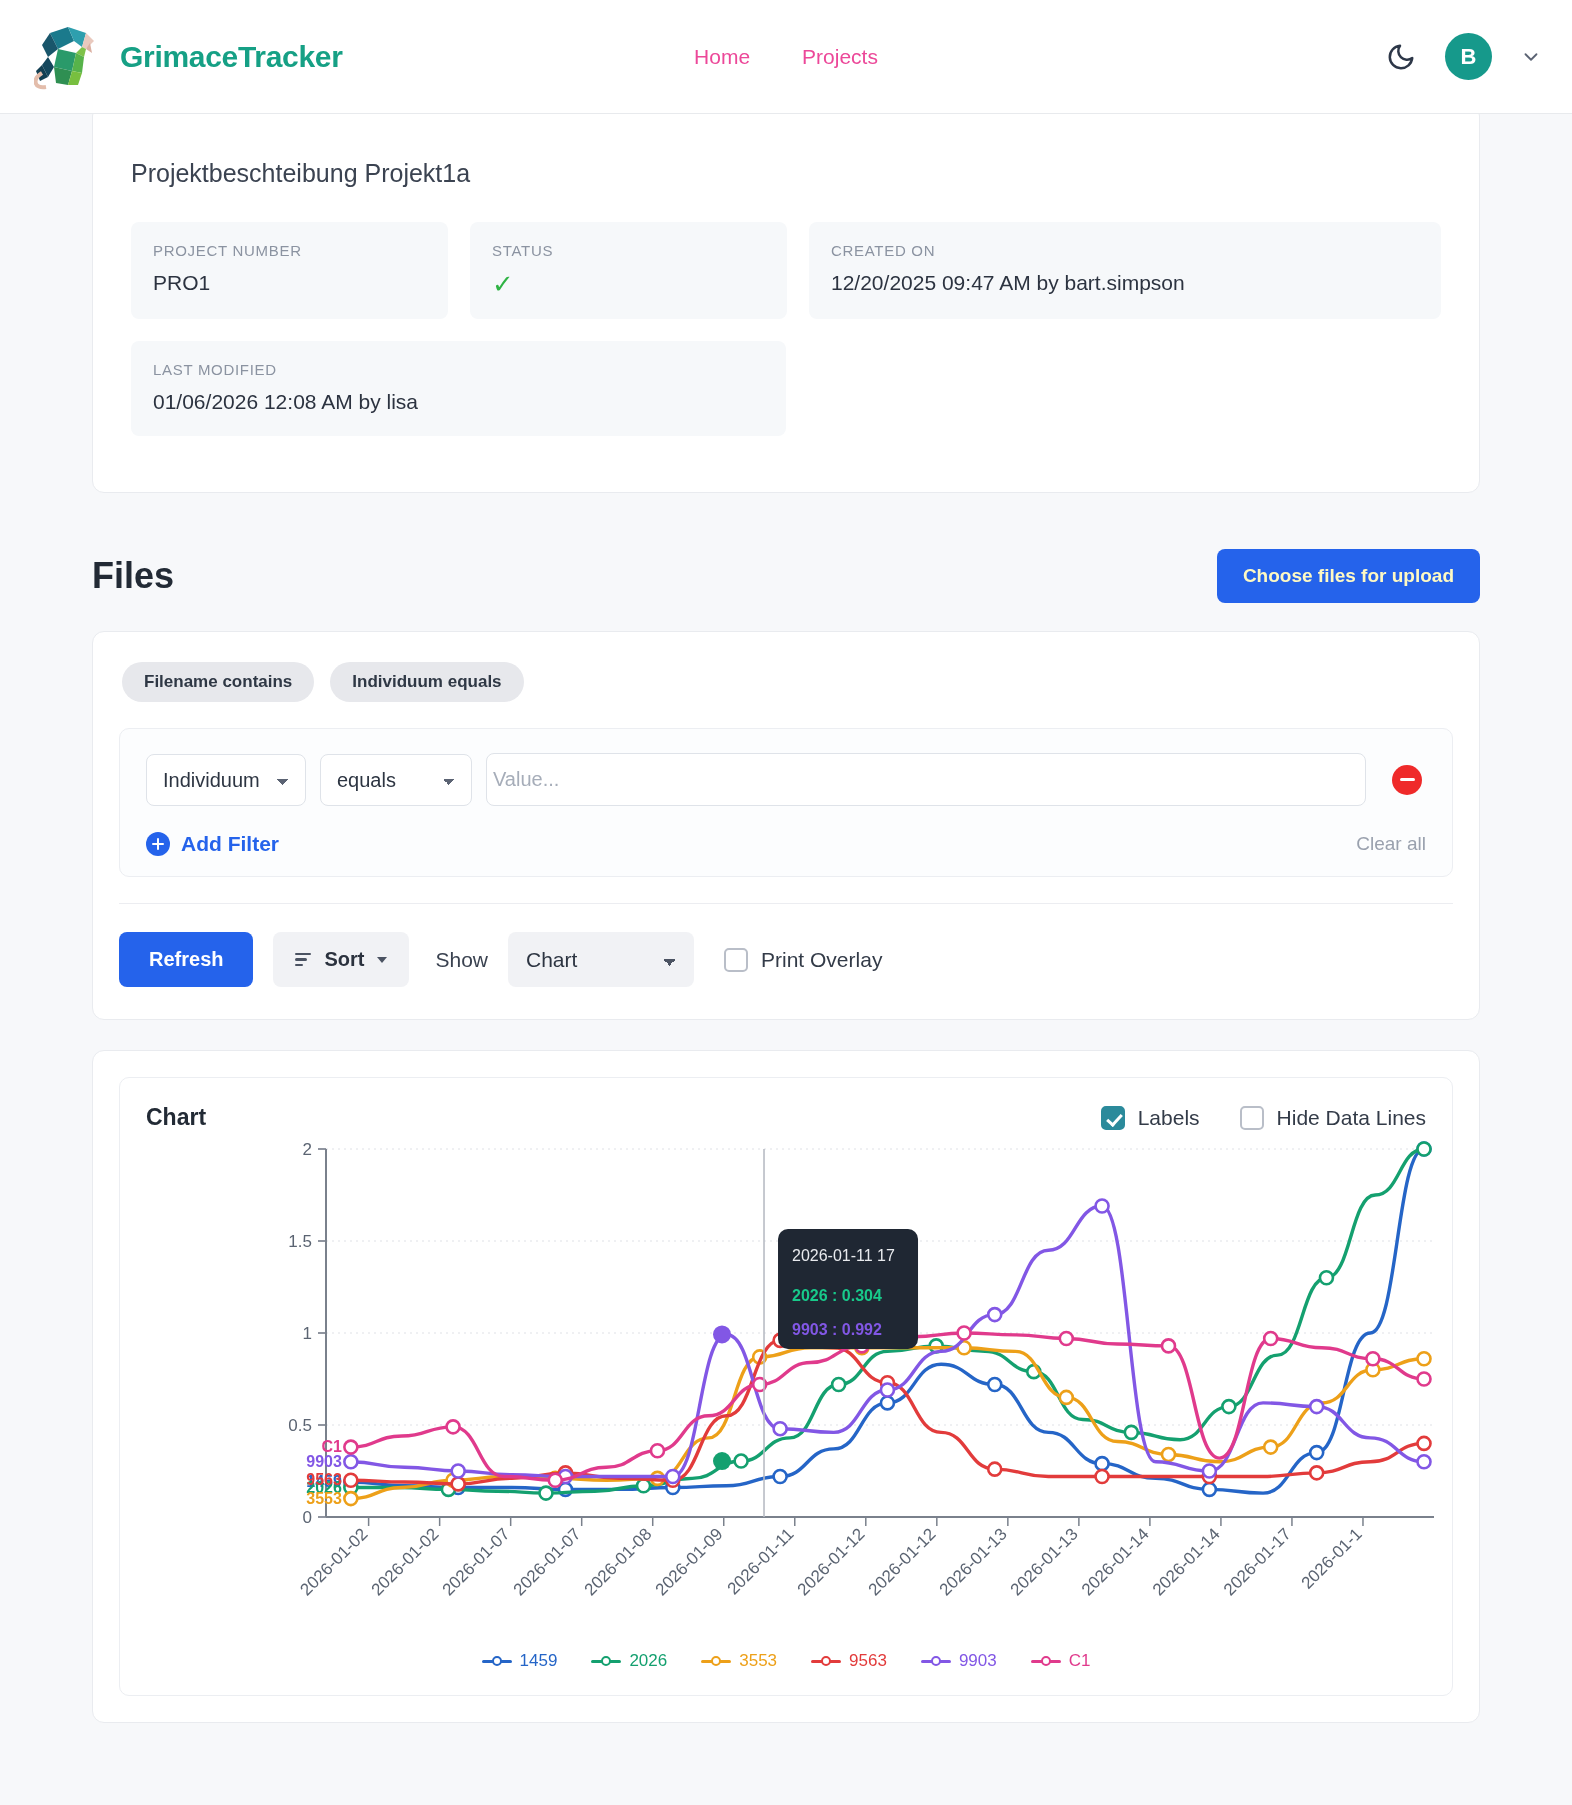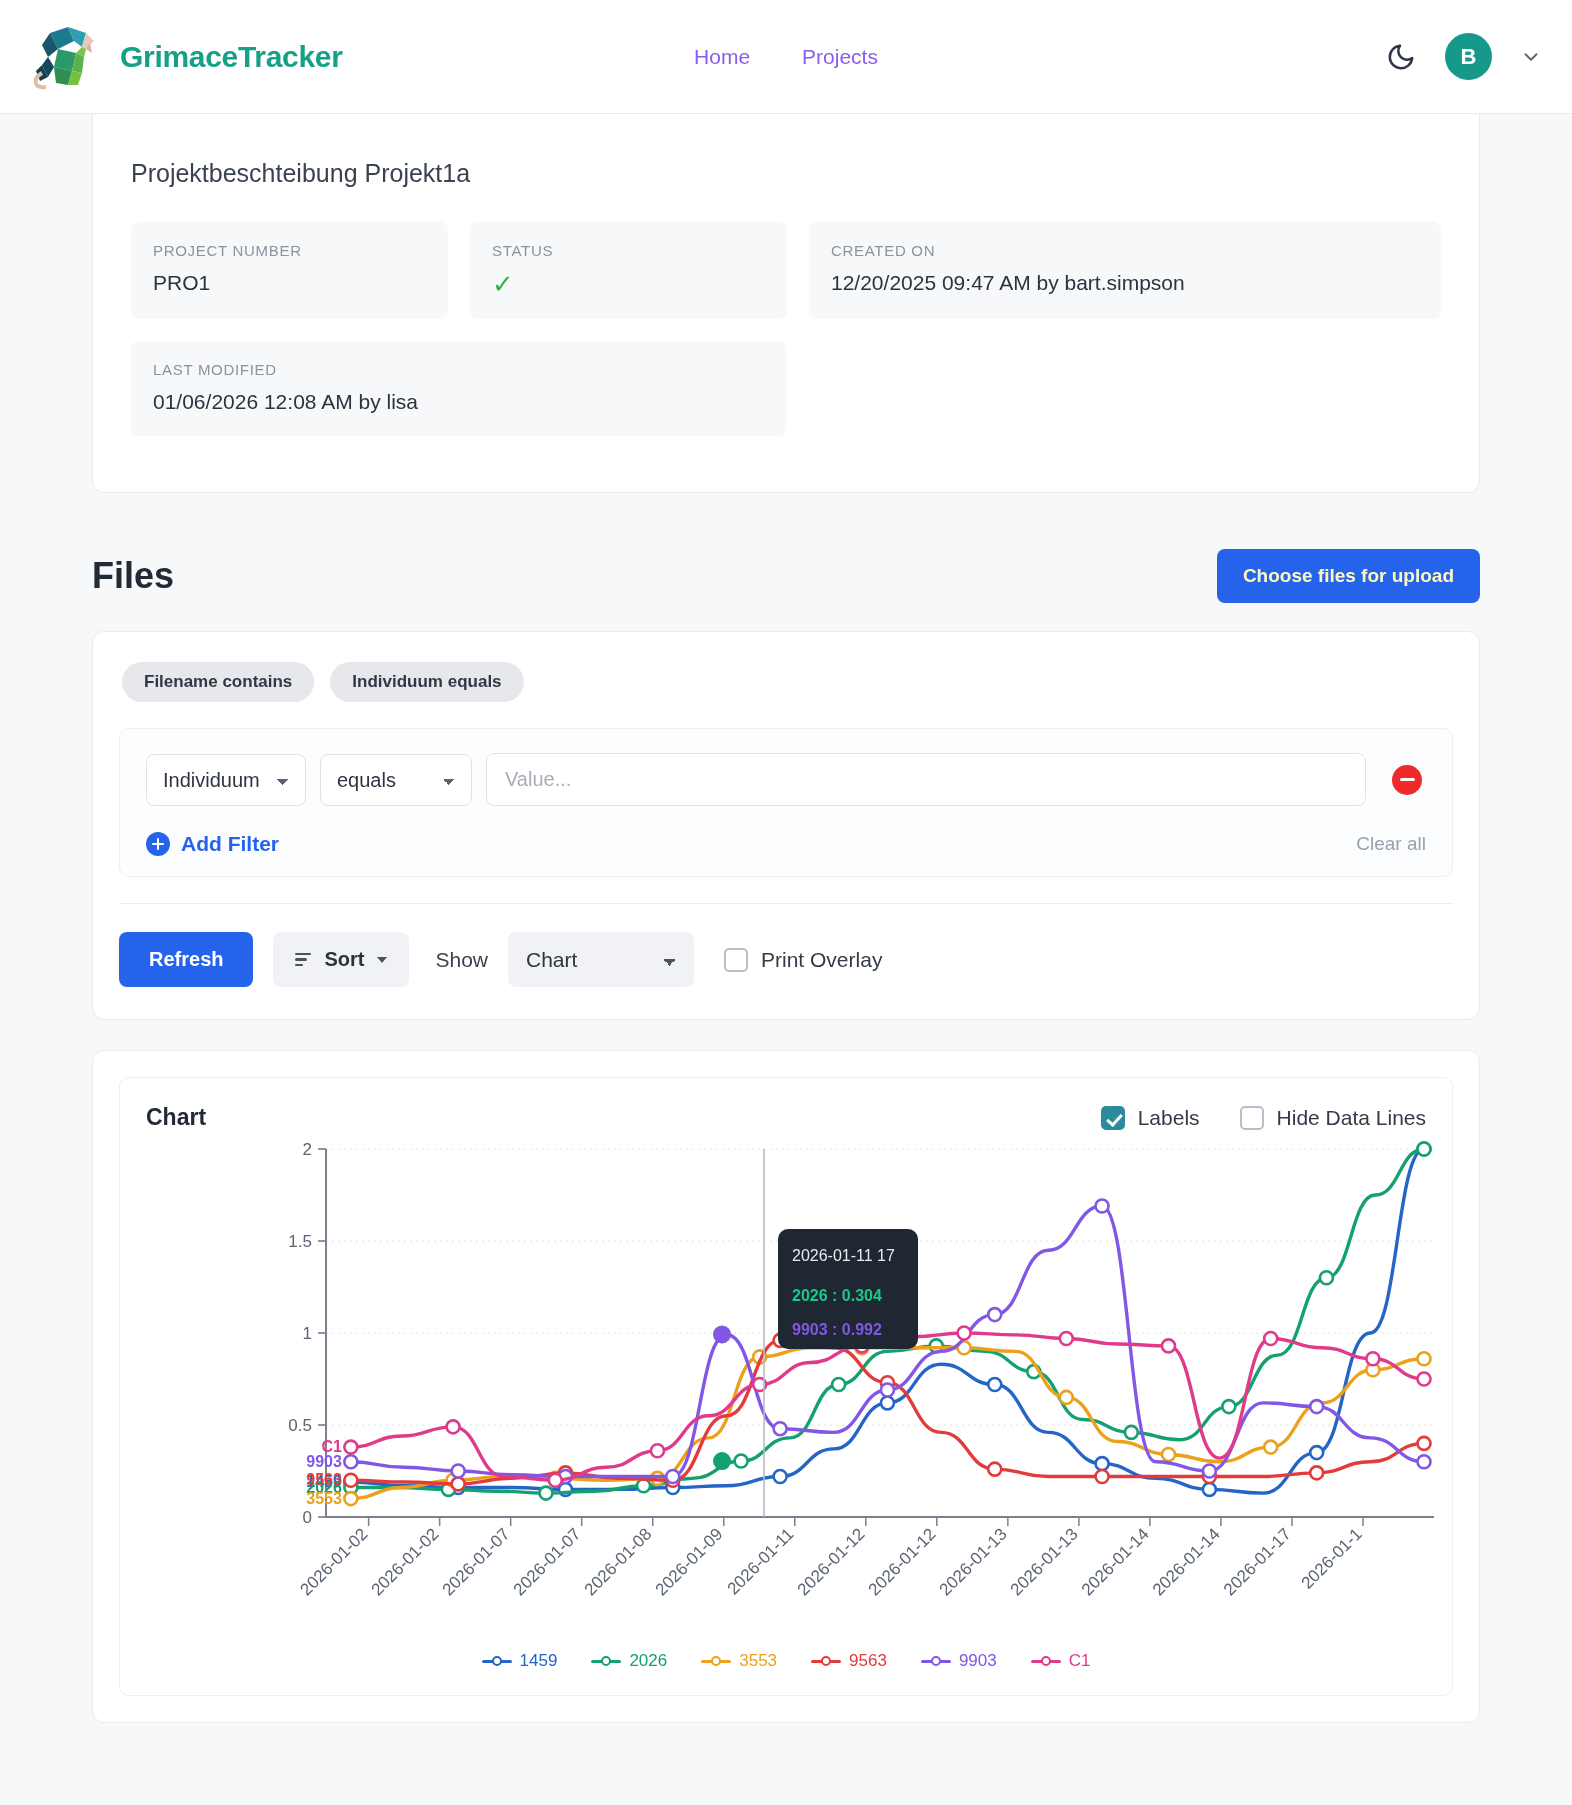--- a/index.html
+++ b/index.html
@@ -34,21 +34,21 @@
   }
   .nav-links {
     display: flex;
     gap: 48px;
     position: absolute;
     left: 50%;
     transform: translateX(-50%);
   }
   .nav-link {
     font-size: 21px;
-    color: #8b5cf6;
+    color: #ec4899;
     text-decoration: none;
     padding: 4px 2px;
   }
   .nav-right {
     margin-left: auto;
     display: flex;
     align-items: center;
     gap: 28px;
   }
   .moon-btn { width: 32px; height: 32px; display:flex; align-items:center; justify-content:center; }
@@ -154,21 +154,21 @@
     background-repeat: no-repeat;
     cursor: pointer;
   }
   .sel-field { width: 160px; }
   .sel-op { width: 152px; }
   .value-input {
     flex: 1;
     border: 1px solid #dfe3e9;
     border-radius: 8px;
     font-size: 20px;
-    padding: 14px 18px;
+    padding: 14px 6px;
     font-family: inherit;
     color: #2d3542;
     background: #fff;
   }
   .value-input::placeholder { color: #a6adb9; }
   .remove-btn {
     width: 30px; height: 30px; border-radius: 50%;
     background: #ef2a2a;
     display: flex; align-items: center; justify-content: center;
     margin-left: 12px; margin-right: 4px;

